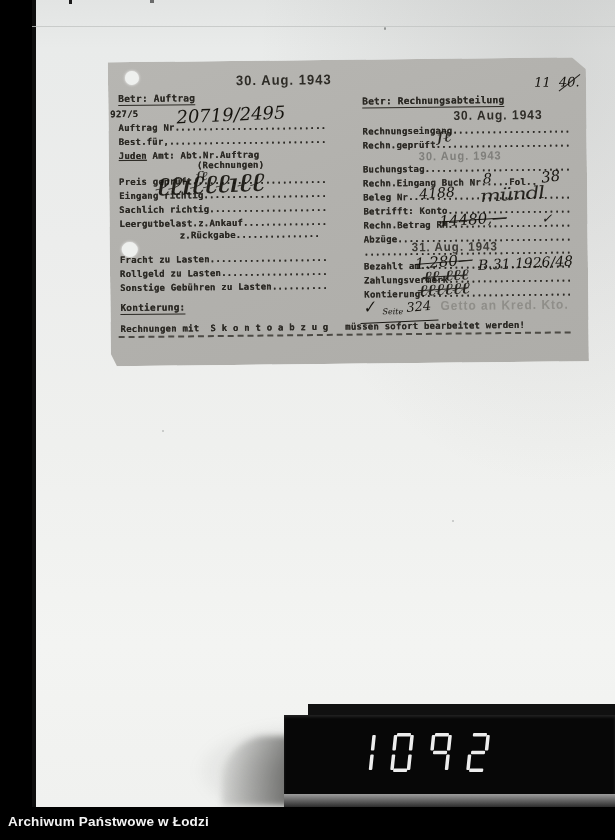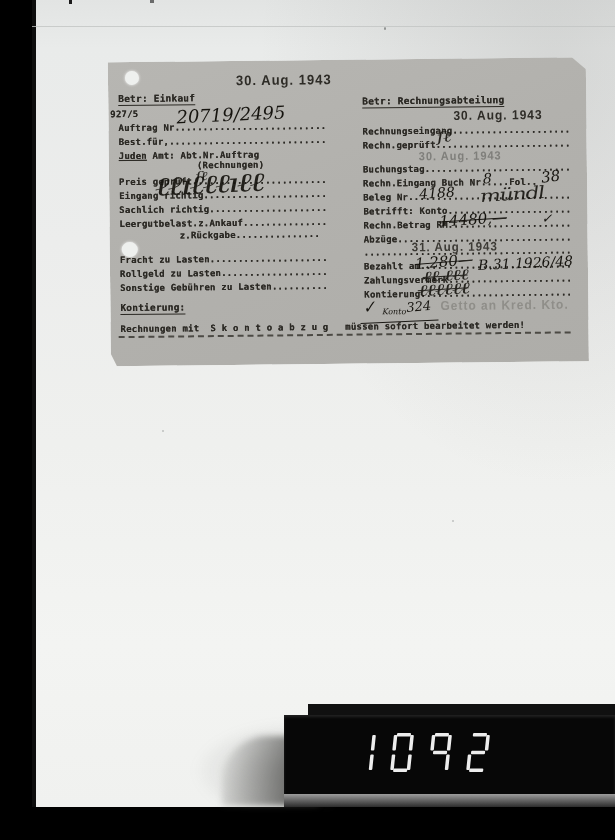--- a/index.html
+++ b/index.html
@@ -74,22 +74,25 @@
     <div class="speck" style="left:352px;top:27px;width:2px;height:3px;"></div>
     <div class="speck" style="left:585px;top:29px;width:2px;height:2px;"></div>
     <div class="speck" style="left:130px;top:430px;width:2px;height:2px;opacity:.5;"></div>
     <div class="speck" style="left:420px;top:520px;width:2px;height:2px;opacity:.5;"></div>
 
     <div class="card">
       <div class="hole" style="left:17px;top:9px;width:14px;height:14px;"></div>
       <div class="hole" style="left:12px;top:180px;width:16px;height:15px;"></div>
 
       <div class="stamp" style="left:128px;top:12px;font-size:13px;">30. Aug. 1943</div>
+      <div class="hw" style="left:393px;top:2px;font-size:13px;">
+        <span>11</span>&nbsp;&nbsp;<span class="strike40">40.</span>
+      </div>
 
-      <div class="typed head" style="left:10px;top:32px;">Betr: Einkauf</div>
+      <div class="typed head" style="left:10px;top:32px;">Betr: Auftrag</div>
       <div class="typed" style="left:2px;top:47px;">927/5</div>
       <div class="typed" style="left:10px;top:61px;">Auftrag Nr...........................</div>
       <div class="hw" style="left:68px;top:43px;font-size:18px;transform:rotate(-2deg);">20719/2495</div>
       <div class="typed" style="left:10px;top:75px;">Best.für,............................</div>
       <div class="typed" style="left:10px;top:89px;"><span class="u">Juden</span><span> Amt: Abt.Nr.Auftrag</span></div>
       <div class="typed" style="left:88px;top:99px;">(Rechnungen)</div>
       <div class="typed" style="left:10px;top:115px;">Preis geprüft........................</div>
       <div class="hw scrawl" style="left:88px;top:108px;font-size:12px;">ſℓ</div>
       <div class="typed" style="left:10px;top:129px;">Eingang richtig......................</div>
       <div class="hw" style="left:62px;top:108px;font-size:26px;letter-spacing:-2px;transform:scaleX(1.45) rotate(-3deg);opacity:.92;">ℓℓıℓℓℓıℓℓ</div>
@@ -124,21 +127,21 @@
       <div class="typed" style="left:254px;top:188px;">.....................................</div>
       <div class="stamp" style="left:302px;top:182px;font-size:11.5px;color:#3c3a35;">31. Aug. 1943</div>
       <div class="typed" style="left:254px;top:202px;">Bezahlt am...........................</div>
       <div class="hw xline" style="left:305px;top:194px;font-size:15px;transform:rotate(-4deg);">1.280—</div>
       <div class="hw" style="left:368px;top:197px;font-size:14px;transform:rotate(-2deg);">B.31.1926/48</div>
       <div class="typed" style="left:254px;top:216px;">Zahlungsvermerk......................</div>
       <div class="hw scrawl xline" style="left:320px;top:208px;font-size:15px;">ℓℓ.ℓℓℓ</div>
       <div class="typed" style="left:254px;top:230px;">Kontierung...........................</div>
       <div class="hw scrawl xline" style="left:316px;top:221px;font-size:16px;">ℓℓℓℓℓℓ</div>
       <div class="hw" style="left:252px;top:238px;font-size:16px;transform:rotate(-10deg);">✓</div>
-      <div class="hw" style="left:272px;top:248px;font-size:8px;">Konto</div>
+      <div class="hw" style="left:272px;top:248px;font-size:8px;">Seite</div>
       <div class="hw" style="left:296px;top:240px;font-size:13px;transform:rotate(-4deg);">324</div>
       <div class="seite-underline"></div>
       <div class="stamp gray" style="left:330px;top:240px;font-size:12px;">Getto an Kred. Kto.</div>
     </div>
 
     <div class="shadow-halo"></div>
     <div class="shadow-blob"></div>
   </div>
 
   <div class="counter-lip"></div>
@@ -161,14 +164,17 @@
           <rect x="191" y="18" width="14" height="3.5" rx="1" fill="#ededed"></rect>
           <rect x="204.5" y="20" width="3.5" height="15.5" rx="1" fill="#ededed"></rect>
           <rect x="191" y="35.8" width="14" height="3.5" rx="1" fill="#ededed"></rect>
           <rect x="188" y="39.5" width="3.5" height="15.5" rx="1" fill="#ededed"></rect>
           <rect x="191" y="53.5" width="14" height="3.5" rx="1" fill="#ededed"></rect>
         </g>
       </svg>
   </div>
   <div class="counter-under"></div>
 
+  <div class="caption-bar">
+    <div class="caption-text">Archiwum Państwowe w Łodzi</div>
+  </div>
 
 </div>
 
 </body></html>

